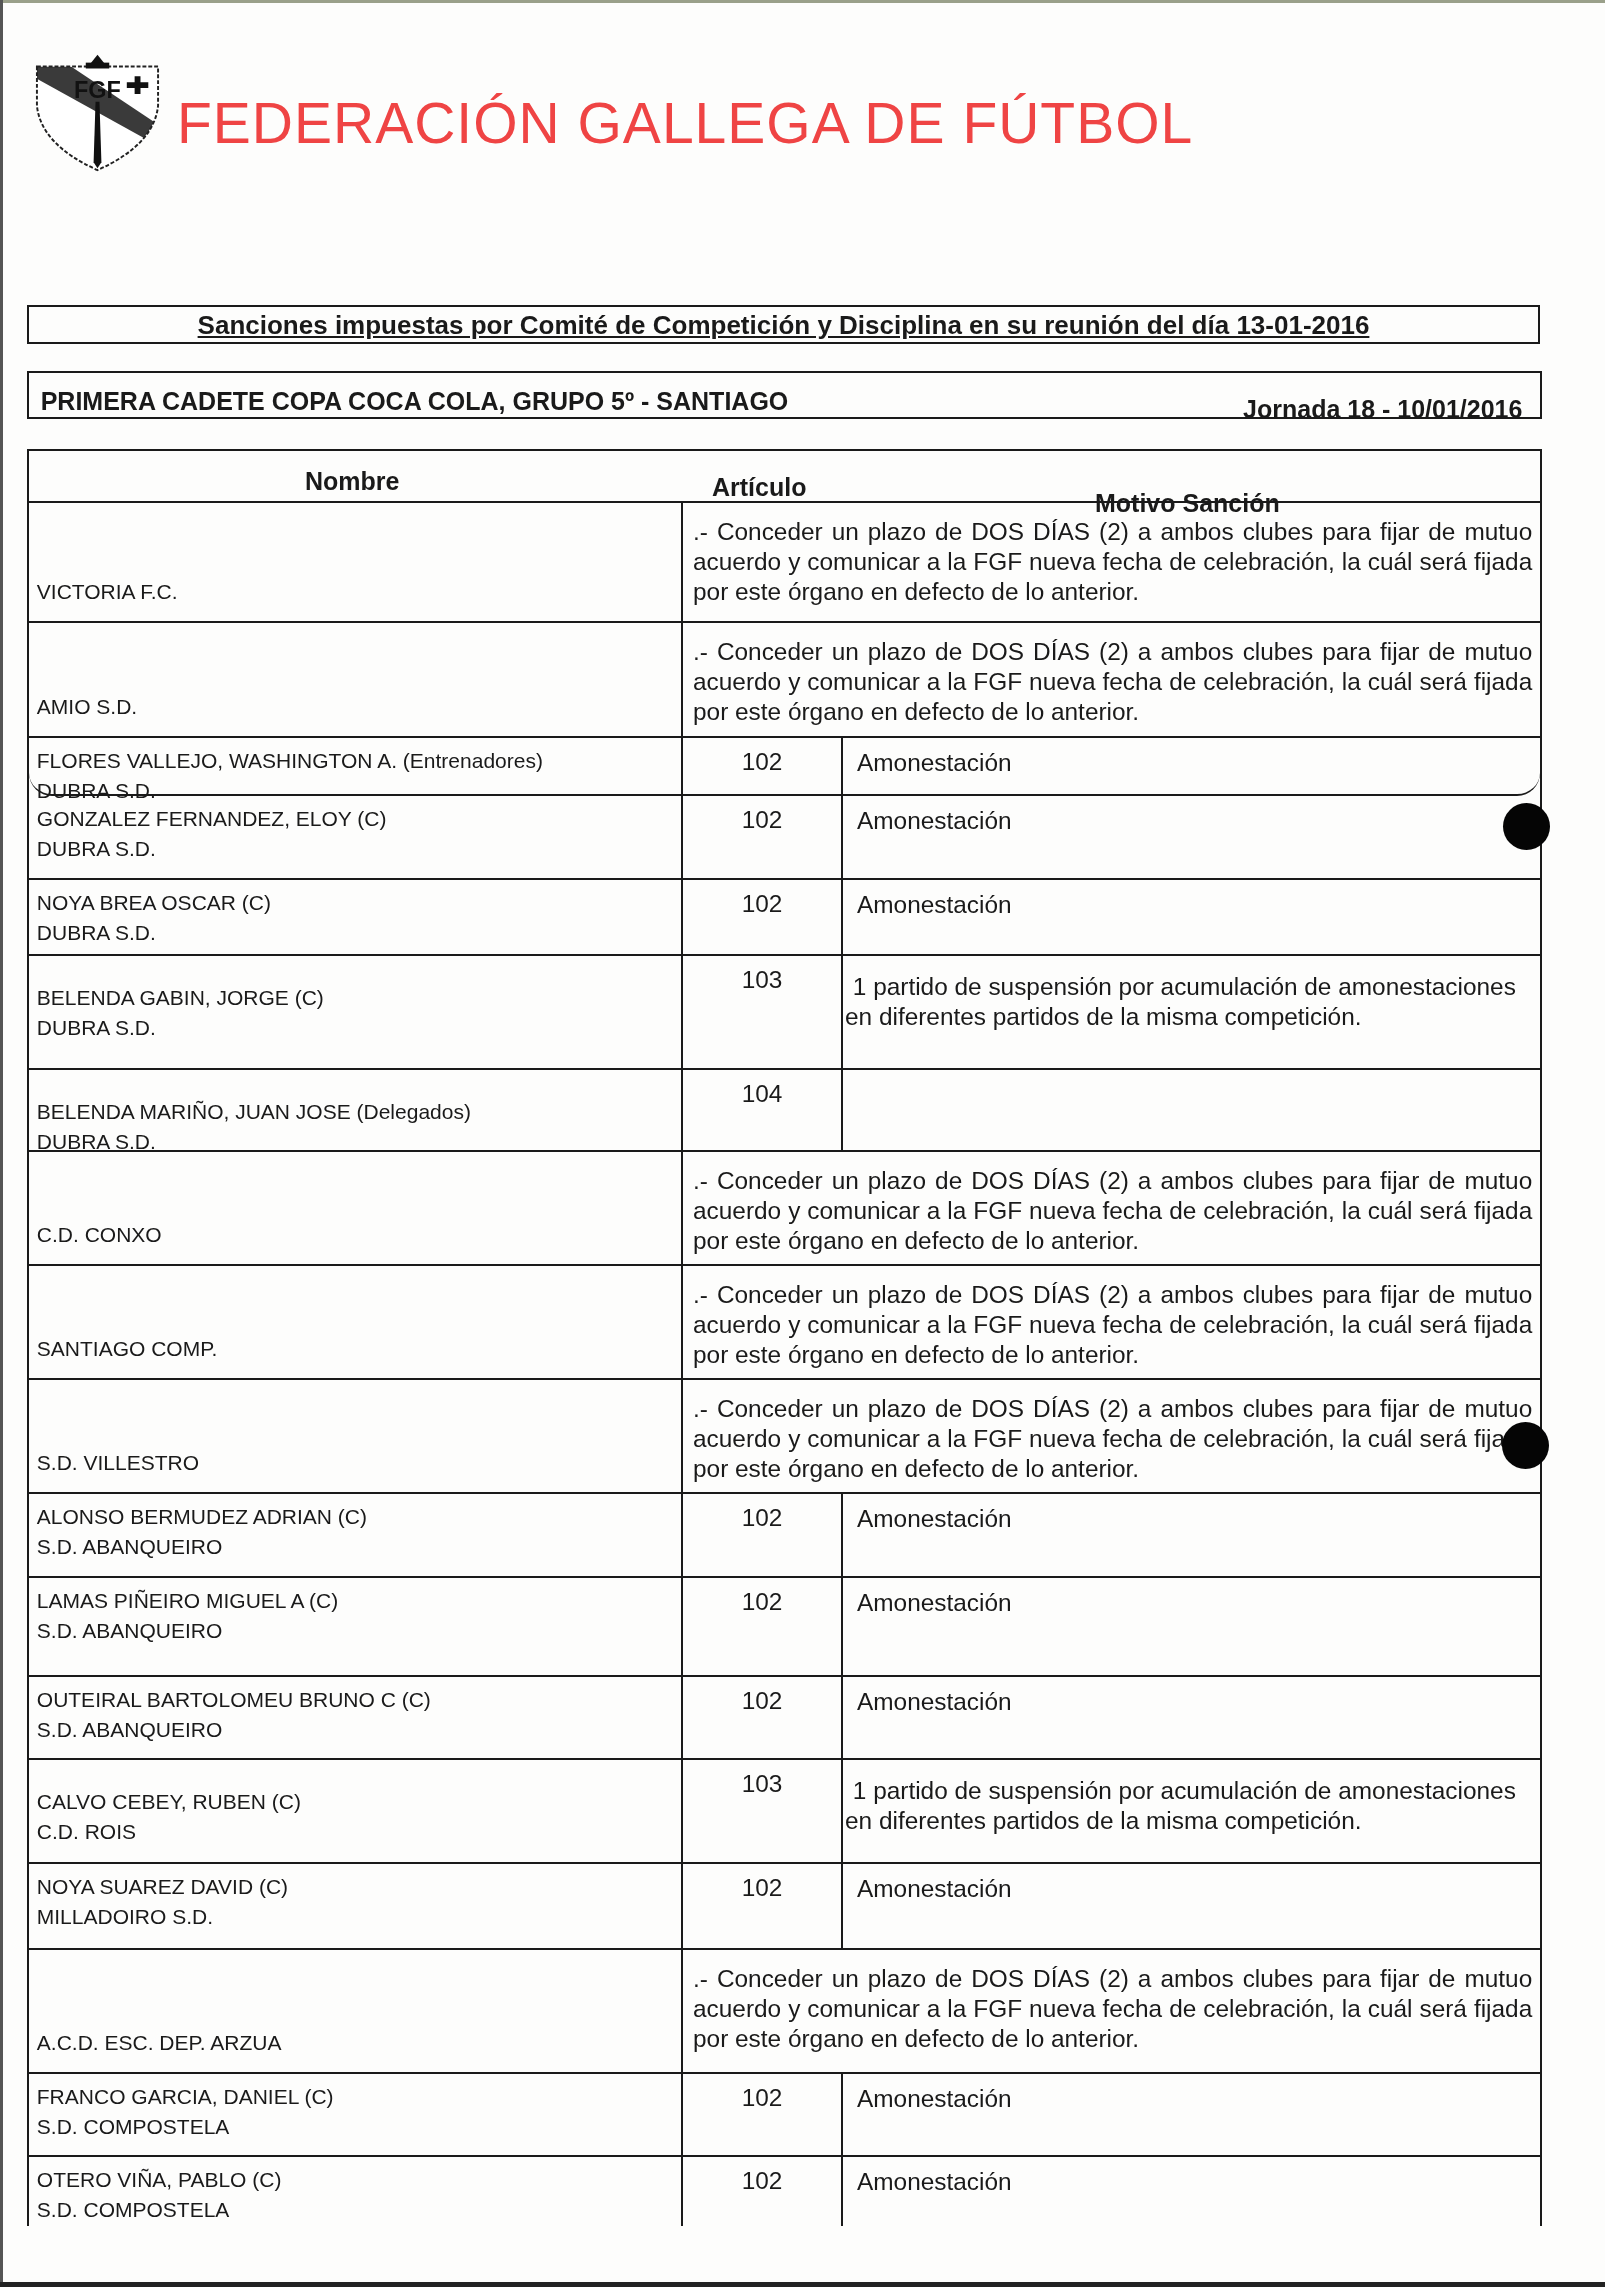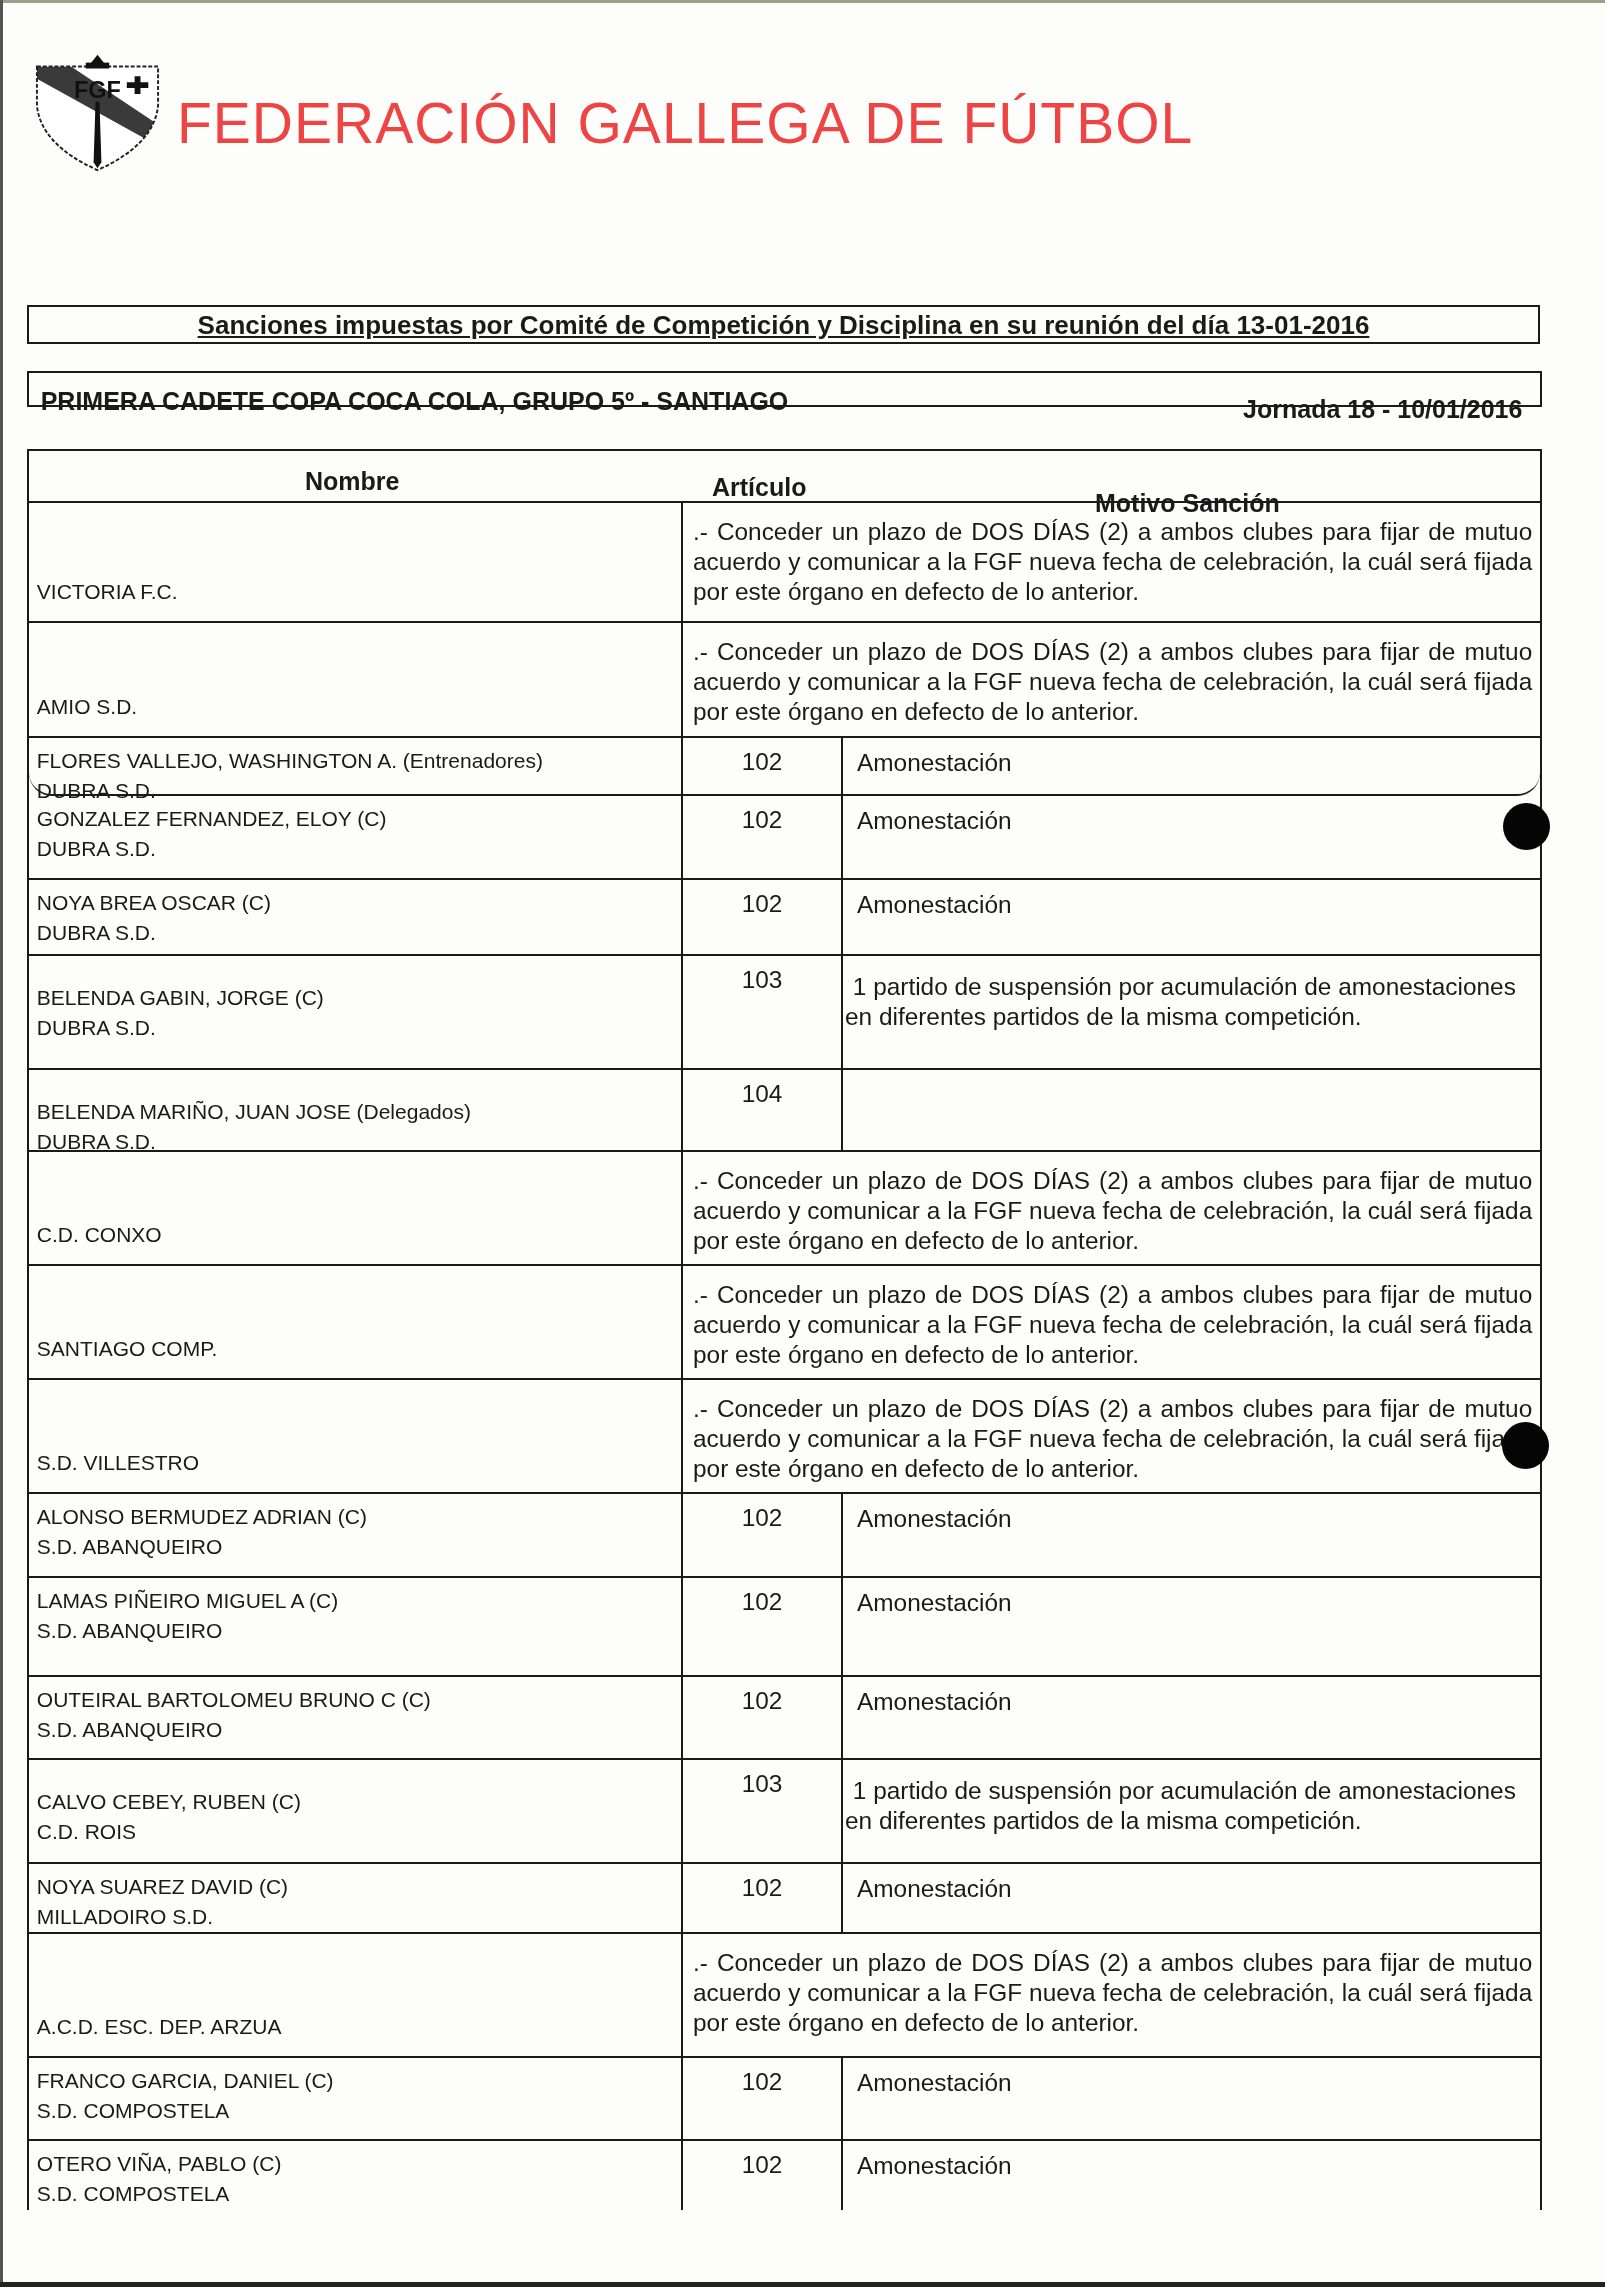--- a/index.html
+++ b/index.html
@@ -18,21 +18,21 @@
     font-size: 57px; font-weight: normal; letter-spacing: 1px; color: #ef4444;
     white-space: nowrap;
   }
 
   .box { position: absolute; border: 2.9px solid #1a1a1a; box-sizing: border-box; }
   .session-box { left: 27px; top: 305px; width: 1513px; height: 39px; }
   .session-text {
     position: absolute; left: 0; right: 0; top: 2.9px; text-align: center;
     font-size: 26px; font-weight: bold; text-decoration: underline; white-space: nowrap;
   }
-  .comp-box { left: 27px; top: 371px; width: 1515px; height: 36px; }
+  .comp-box { left: 27px; top: 371px; width: 1515px; height: 48px; }
   .comp-name { position: absolute; left: 11.7px; top: 13.7px; font-size: 25px; font-weight: bold; white-space: nowrap; }
   .comp-round { position: absolute; right: 17.6px; top: 21.5px; font-size: 25px; font-weight: bold; white-space: nowrap; }
 
   .table {
     position: absolute; left: 27px; top: 449px; width: 1515px;
     border-left: 2.9px solid #1a1a1a; border-right: 2.9px solid #1a1a1a; border-top: 2.9px solid #1a1a1a;
     box-sizing: border-box;
   }
   .thead { position: relative; height: 50px; border-bottom: 2.9px solid #1a1a1a; }
   .th { position: absolute; top: 15.6px; font-size: 25px; font-weight: bold; white-space: nowrap; }
@@ -207,21 +207,21 @@
       <div class="row" style="height: 104px;">
         <div class="col-sep1"></div>
         <div class="col-sep2"></div>
         <div class="cell-name" style="top: 27px;">
           <div>CALVO CEBEY, RUBEN (C)</div>
           <div>C.D. ROIS</div>
         </div>
         <div class="cell-art">103</div>
         <div class="cell-mot" style="left: 816px; top: 15.6px; text-indent: 7.8px;">1 partido de suspensión por acumulación de amonestaciones en diferentes partidos de la misma competición.</div>
       </div>
-      <div class="row" style="height: 70px;">
+      <div class="row" style="height: 86px;">
         <div class="col-sep1"></div>
         <div class="col-sep2"></div>
         <div class="cell-name" style="top: 7.8px;">
           <div>NOYA SUAREZ DAVID (C)</div>
           <div>MILLADOIRO S.D.</div>
         </div>
         <div class="cell-art">102</div>
         <div class="cell-mot">Amonestación</div>
       </div>
       <div class="row" style="height: 124px;">

